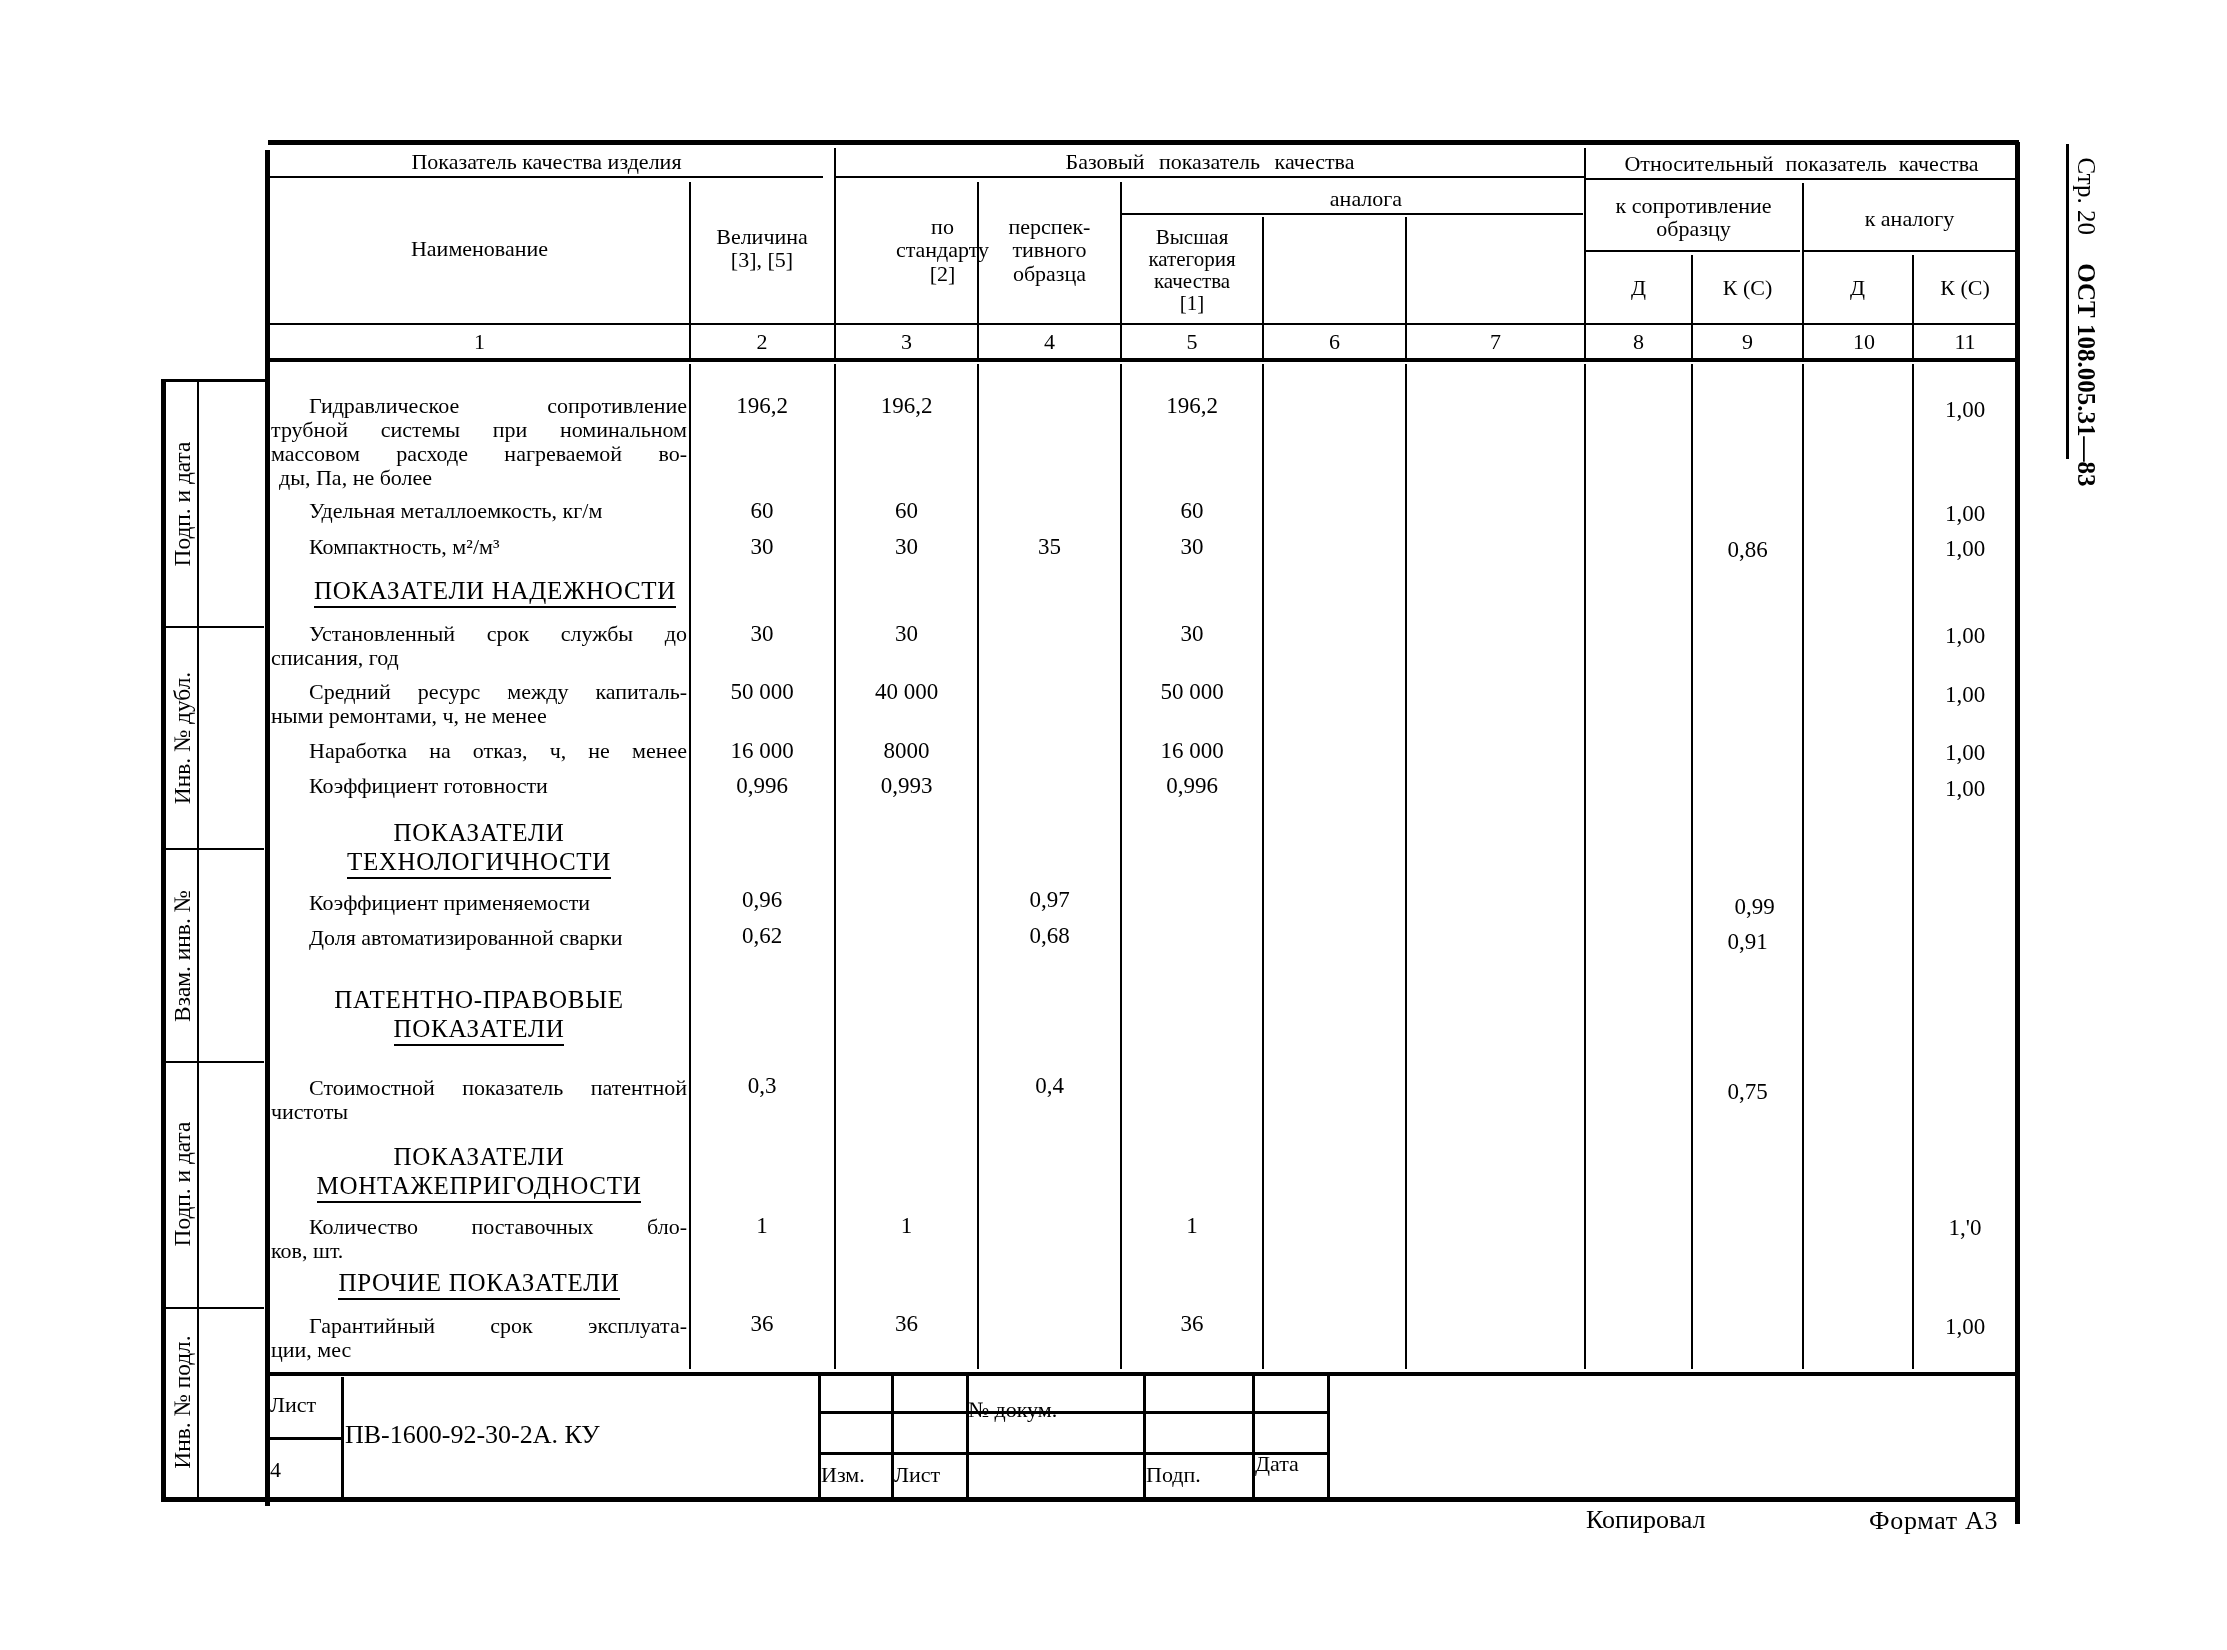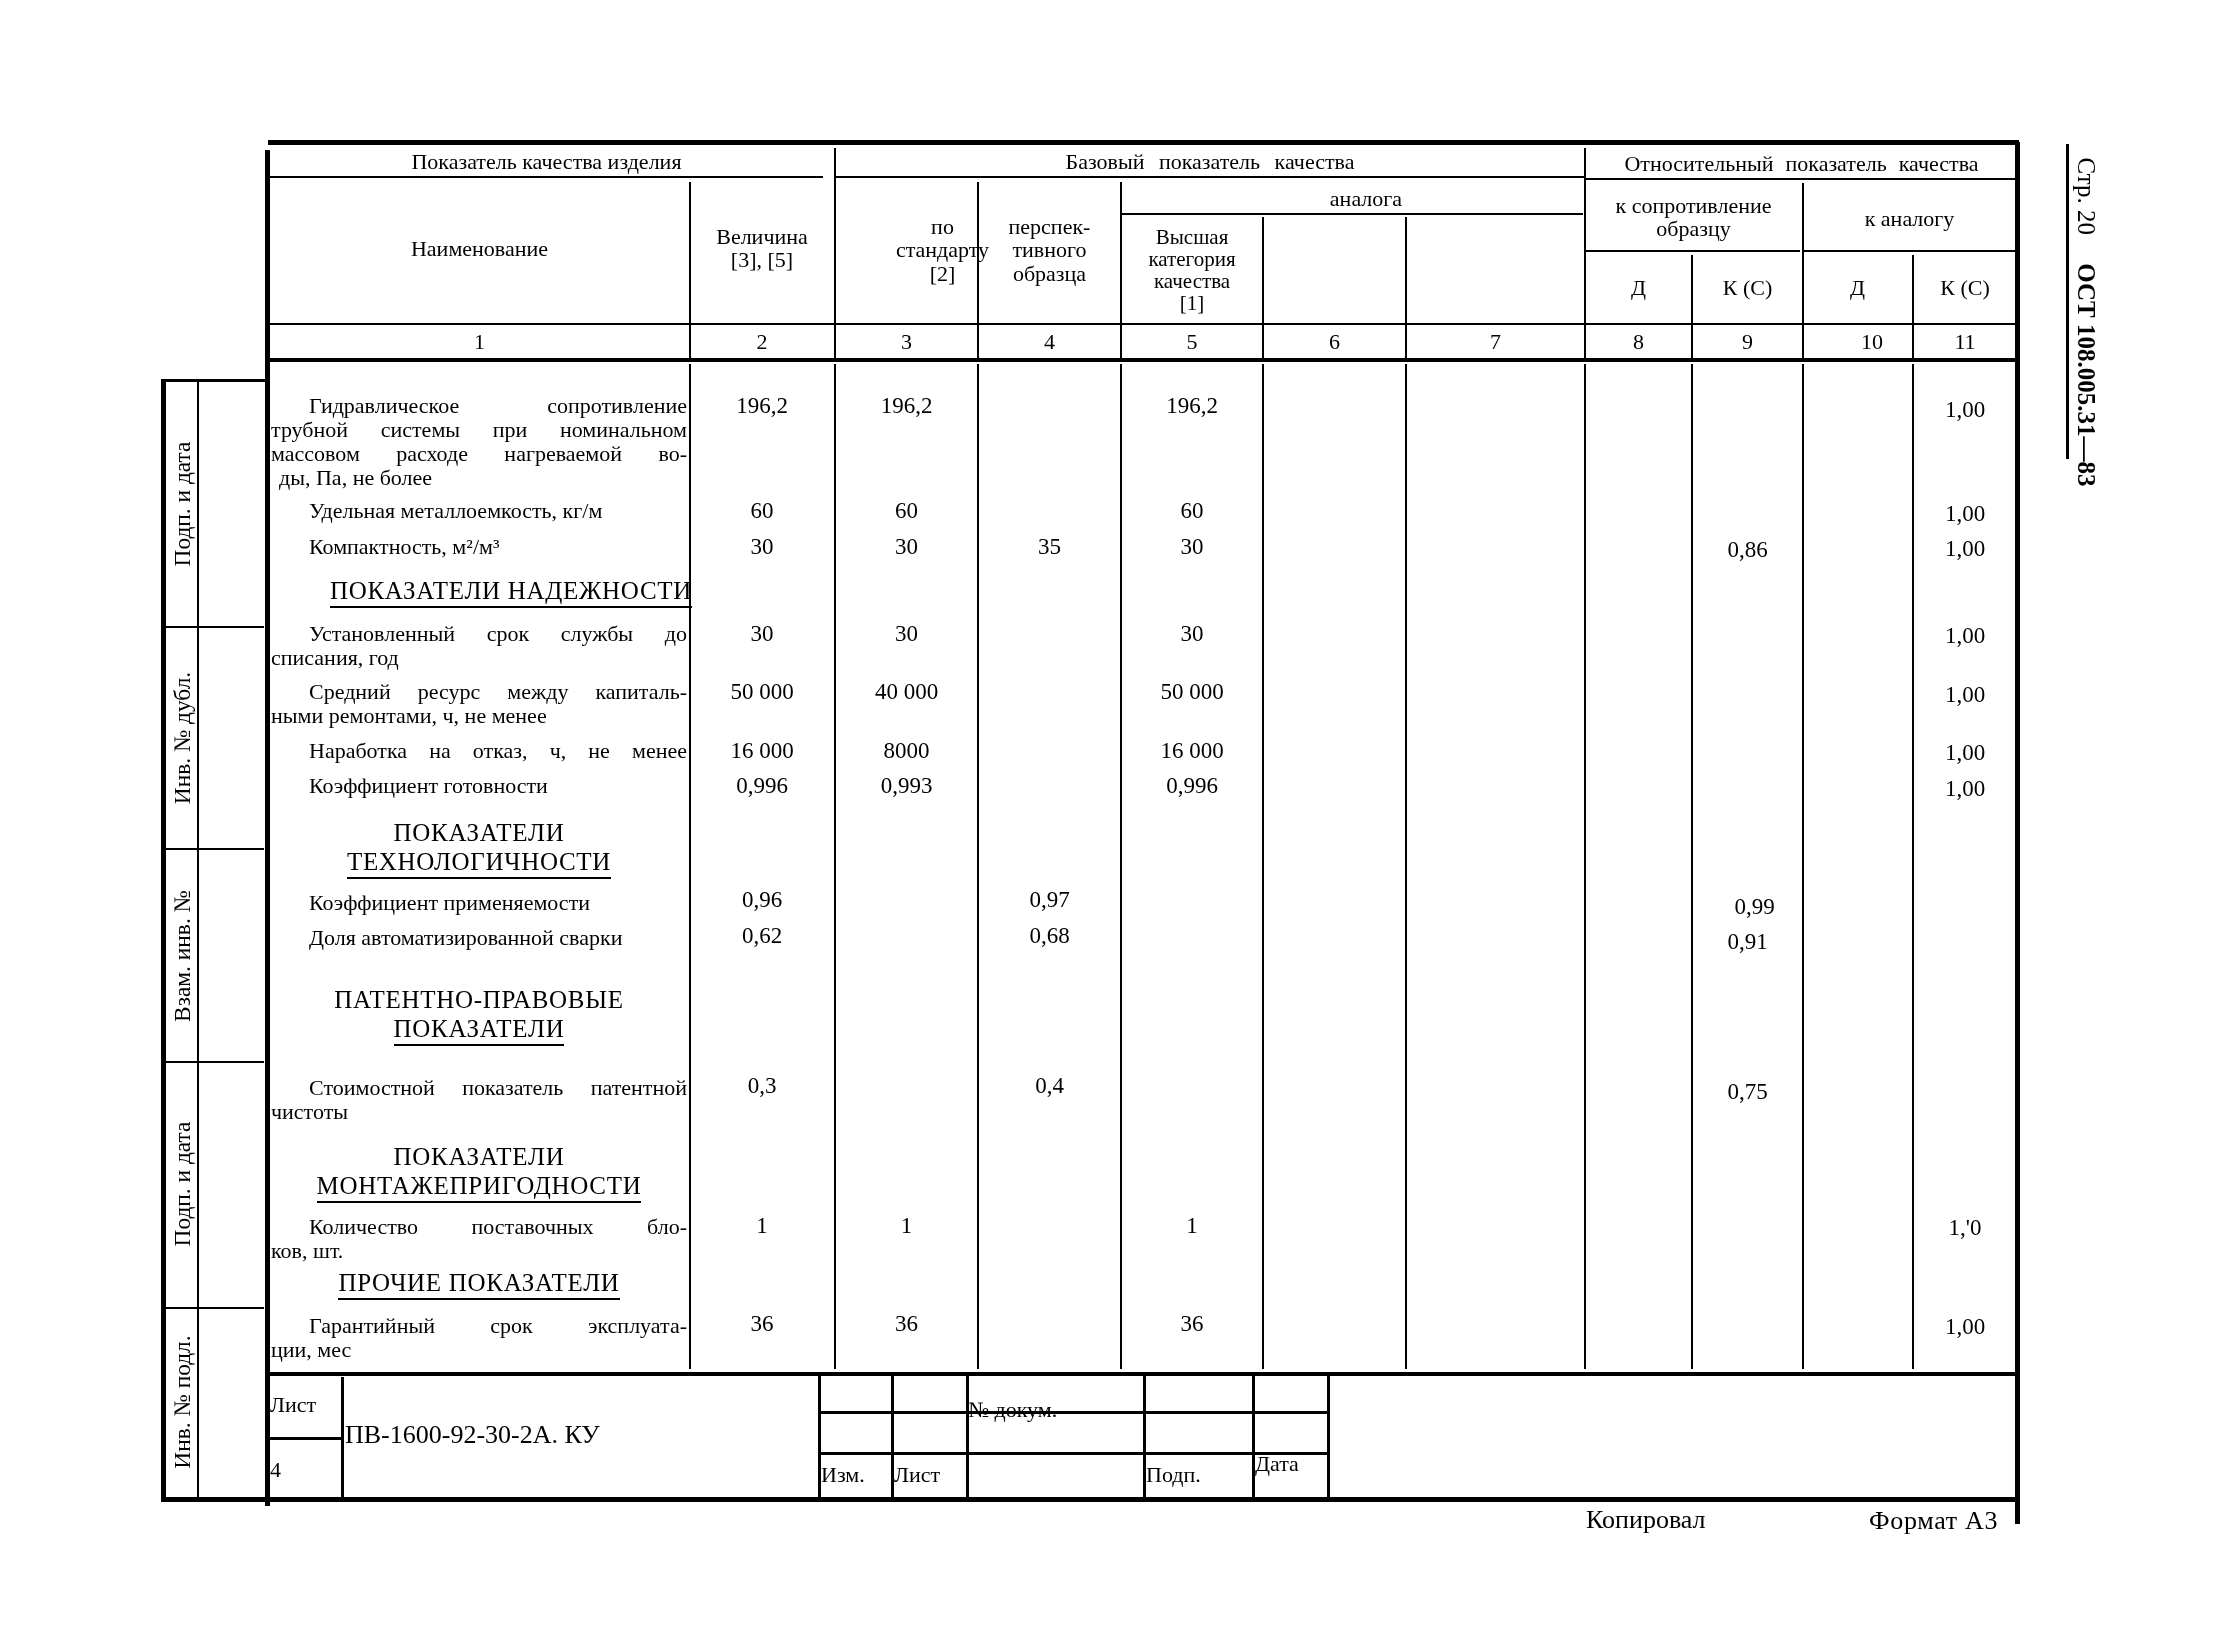--- a/index.html
+++ b/index.html
@@ -91,21 +91,21 @@
 
 <div class="hdr" style="left:270px; top:330px; width:419px;">1</div>
 <div class="hdr" style="left:691px; top:330px; width:142px;">2</div>
 <div class="hdr" style="left:836px; top:330px; width:141px;">3</div>
 <div class="hdr" style="left:979px; top:330px; width:141px;">4</div>
 <div class="hdr" style="left:1122px; top:330px; width:140px;">5</div>
 <div class="hdr" style="left:1264px; top:330px; width:141px;">6</div>
 <div class="hdr" style="left:1407px; top:330px; width:177px;">7</div>
 <div class="hdr" style="left:1586px; top:330px; width:105px;">8</div>
 <div class="hdr" style="left:1693px; top:330px; width:109px;">9</div>
-<div class="hdr" style="left:1803px; top:330px; width:122px;padding-left:8px;">10</div>
+<div class="hdr" style="left:1803px; top:330px; width:122px;">10</div>
 <div class="hdr" style="left:1914px; top:330px; width:102px;">11</div>
 
 <div class="name" style="left:271px; top:394px; width:416px;">
   <span class="first" style="text-align-last:justify; text-align:justify;">Гидравлическое сопротивление</span>
   <span style="display:block; text-align-last:justify;">трубной системы при номинальном</span>
   <span style="display:block; text-align-last:justify;">массовом расходе нагреваемой во-</span>
   <span style="display:block;margin-left:8px;">ды, Па, не более</span>
 </div>
 <div class="cell" style="left:691px; top:394px; width:142px;">196,2</div>
 <div class="cell" style="left:836px; top:394px; width:141px;">196,2</div>
@@ -123,21 +123,21 @@
 <div class="name" style="left:271px; top:535px; width:416px;">
   <span class="first">Компактность, м²/м³</span>
 </div>
 <div class="cell" style="left:691px; top:535px; width:142px;">30</div>
 <div class="cell" style="left:836px; top:535px; width:141px;">30</div>
 <div class="cell" style="left:979px; top:535px; width:141px;">35</div>
 <div class="cell" style="left:1122px; top:535px; width:140px;">30</div>
 <div class="cell" style="left:1693px; top:538px; width:109px;">0,86</div>
 <div class="cell" style="left:1914px; top:537px; width:102px;">1,00</div>
 
-<div class="section" style="left:271px; top:576px; width:416px;padding-left:32px;">
+<div class="section" style="left:255px; top:576px; width:416px;padding-left:32px;">
   <span class="ul">ПОКАЗАТЕЛИ НАДЕЖНОСТИ</span>
 </div>
 
 <div class="name" style="left:271px; top:622px; width:416px;">
   <span class="first" style="text-align-last:justify;">Установленный срок службы до</span>
   <span style="display:block;">списания, год</span>
 </div>
 <div class="cell" style="left:691px; top:622px; width:142px;">30</div>
 <div class="cell" style="left:836px; top:622px; width:141px;">30</div>
 <div class="cell" style="left:1122px; top:622px; width:140px;">30</div>

